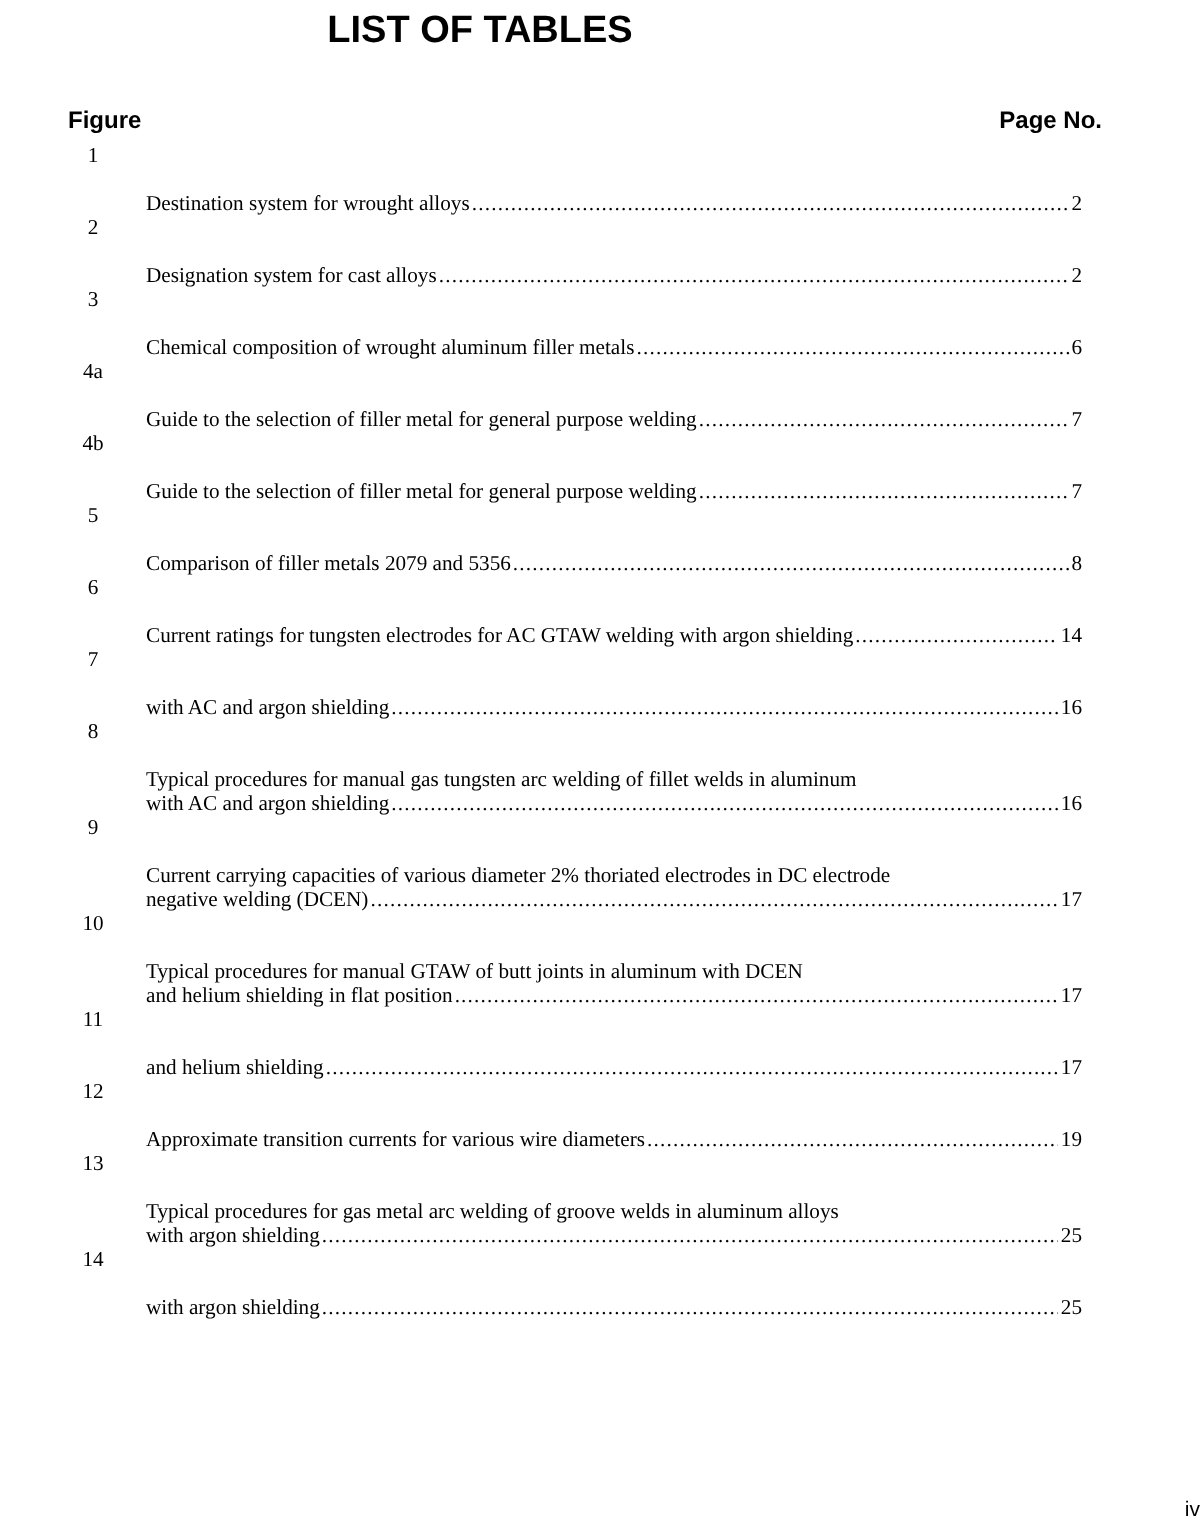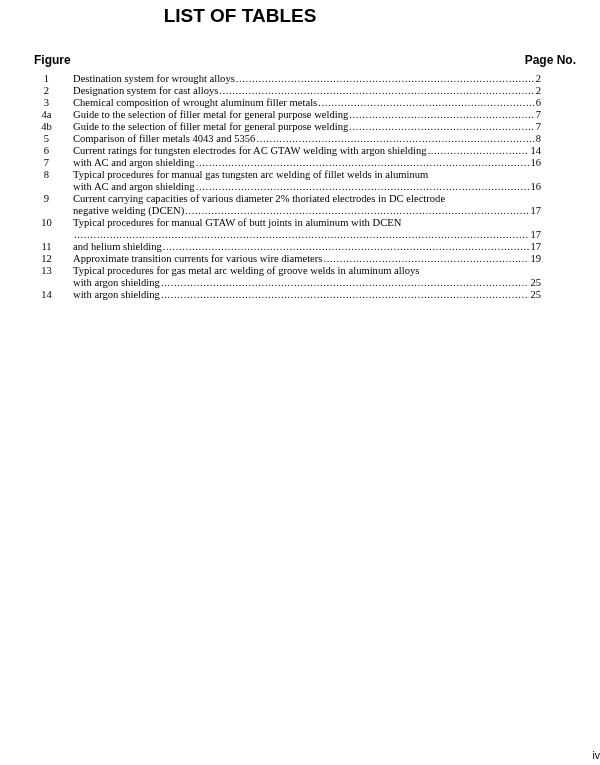--- a/index.html
+++ b/index.html
@@ -7,28 +7,28 @@
     .title {
       position: absolute; left: 0; top: 5px; width: 480px; text-align: center;
       font-family: "Liberation Sans", sans-serif; font-weight: bold; font-size: 19px;
       letter-spacing: 0px;
     }
     .hdr {
       position: absolute; top: 53px;
       font-family: "Liberation Sans", sans-serif; font-weight: bold; font-size: 12px;
     }
     .hdr-fig { left: 34px; }
-    .hdr-page { right: 24px; }
+    .hdr-page { right: 49px; }
     .list {
       position: absolute; left: 0; top: 73px; width: 600px;
       font-family: "Liberation Serif", serif; font-size: 10.6px; line-height: 12px;
     }
     .entry { display: flex; }
     .num { width: 44px; padding-left: 20px; text-align: center; box-sizing: border-box; flex: 0 0 73px; }
-    .body { width: 468px; }
+    .body { width: 468px; margin-top: 24px; }
     .line { display: flex; align-items: baseline; white-space: nowrap; }
     .line .txt { flex: 0 0 auto; }
     .dots {
       flex: 1 1 auto; overflow: hidden; white-space: nowrap; margin: 0 1px;
       letter-spacing: 0.6px;
     }
     .dots::before {
       content: "....................................................................................................................................................................................................................................................";
     }
     .pg { flex: 0 0 auto; }
@@ -92,21 +92,21 @@
           <span class="txt">Guide to the selection of filler metal for general purpose welding</span>
           <span class="dots"></span>
           <span class="pg">7</span>
         </div>
       </div>
     </div>
     <div class="entry">
       <div class="num">5</div>
       <div class="body">
         <div class="line">
-          <span class="txt">Comparison of filler metals 4043 and 5356</span>
+          <span class="txt">Comparison of filler metals 2079 and 5356</span>
           <span class="dots"></span>
           <span class="pg">8</span>
         </div>
       </div>
     </div>
     <div class="entry">
       <div class="num">6</div>
       <div class="body">
         <div class="line">
           <span class="txt">Current ratings for tungsten electrodes for AC GTAW welding with argon shielding</span>
@@ -151,20 +151,21 @@
         </div>
       </div>
     </div>
     <div class="entry">
       <div class="num">10</div>
       <div class="body">
         <div class="line">
           <span class="txt">Typical procedures for manual GTAW of butt joints in aluminum with DCEN</span>
         </div>
         <div class="line">
+          <span class="txt">and helium shielding in flat position</span>
           <span class="dots"></span>
           <span class="pg">17</span>
         </div>
       </div>
     </div>
     <div class="entry">
       <div class="num">11</div>
       <div class="body">
         <div class="line">
           <span class="txt">and helium shielding</span>

